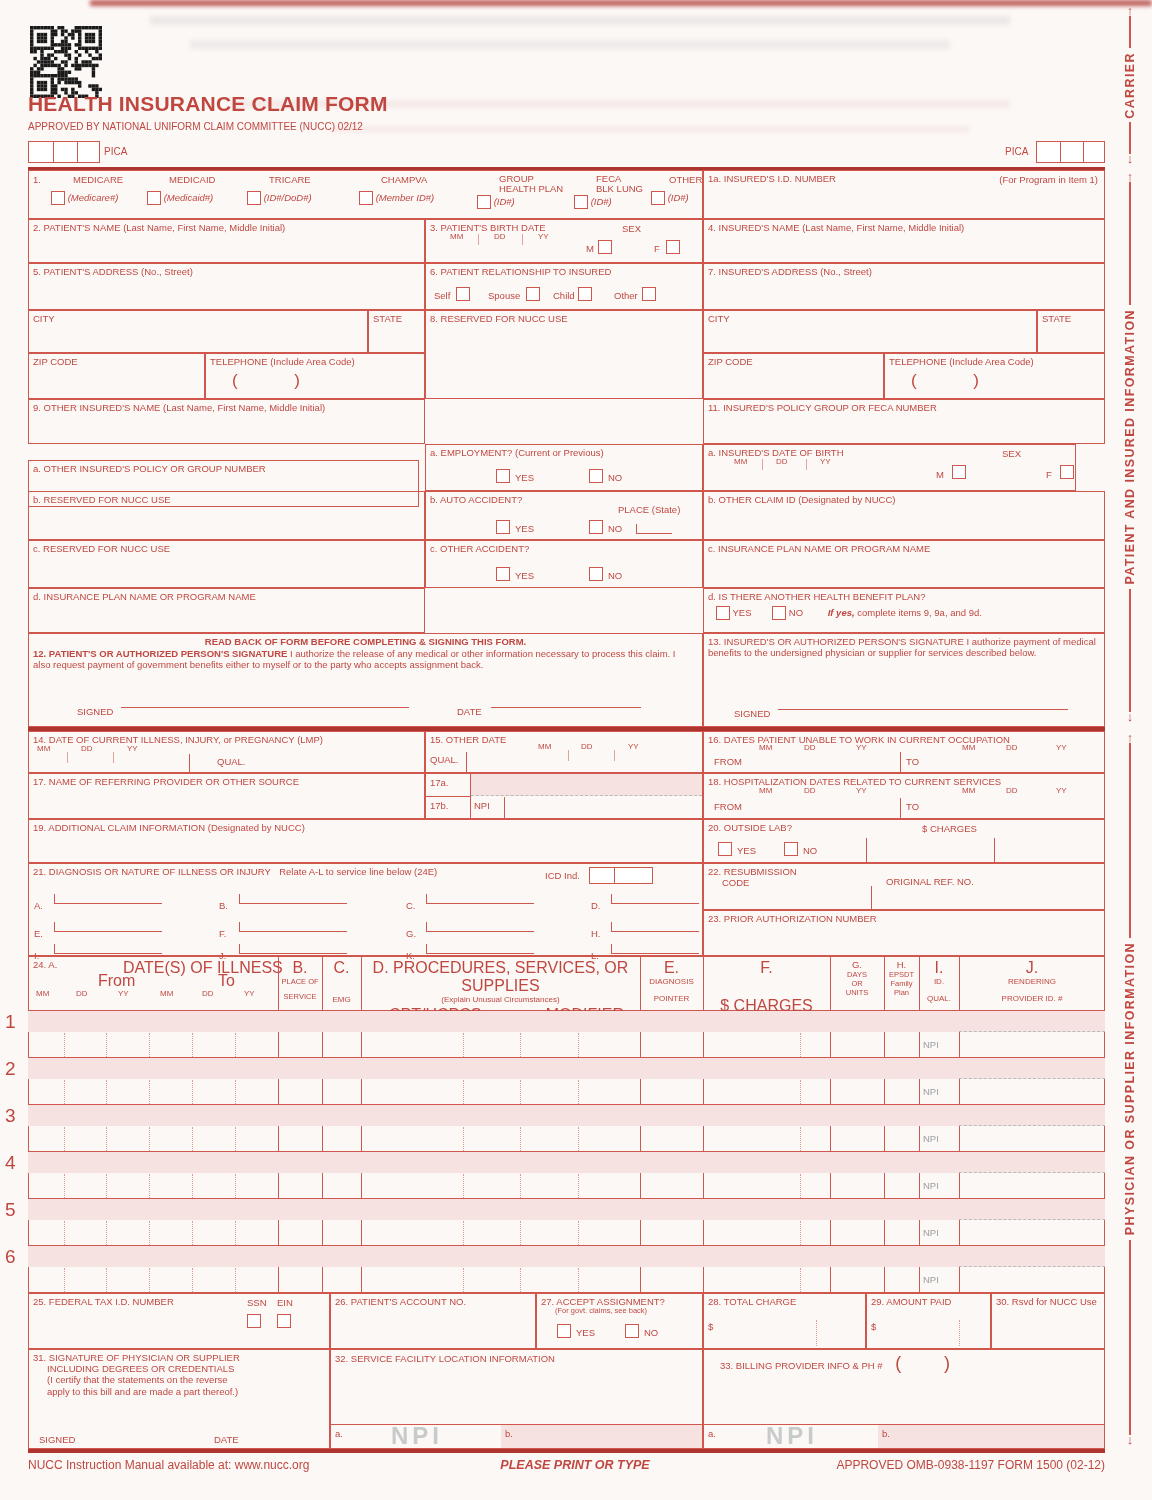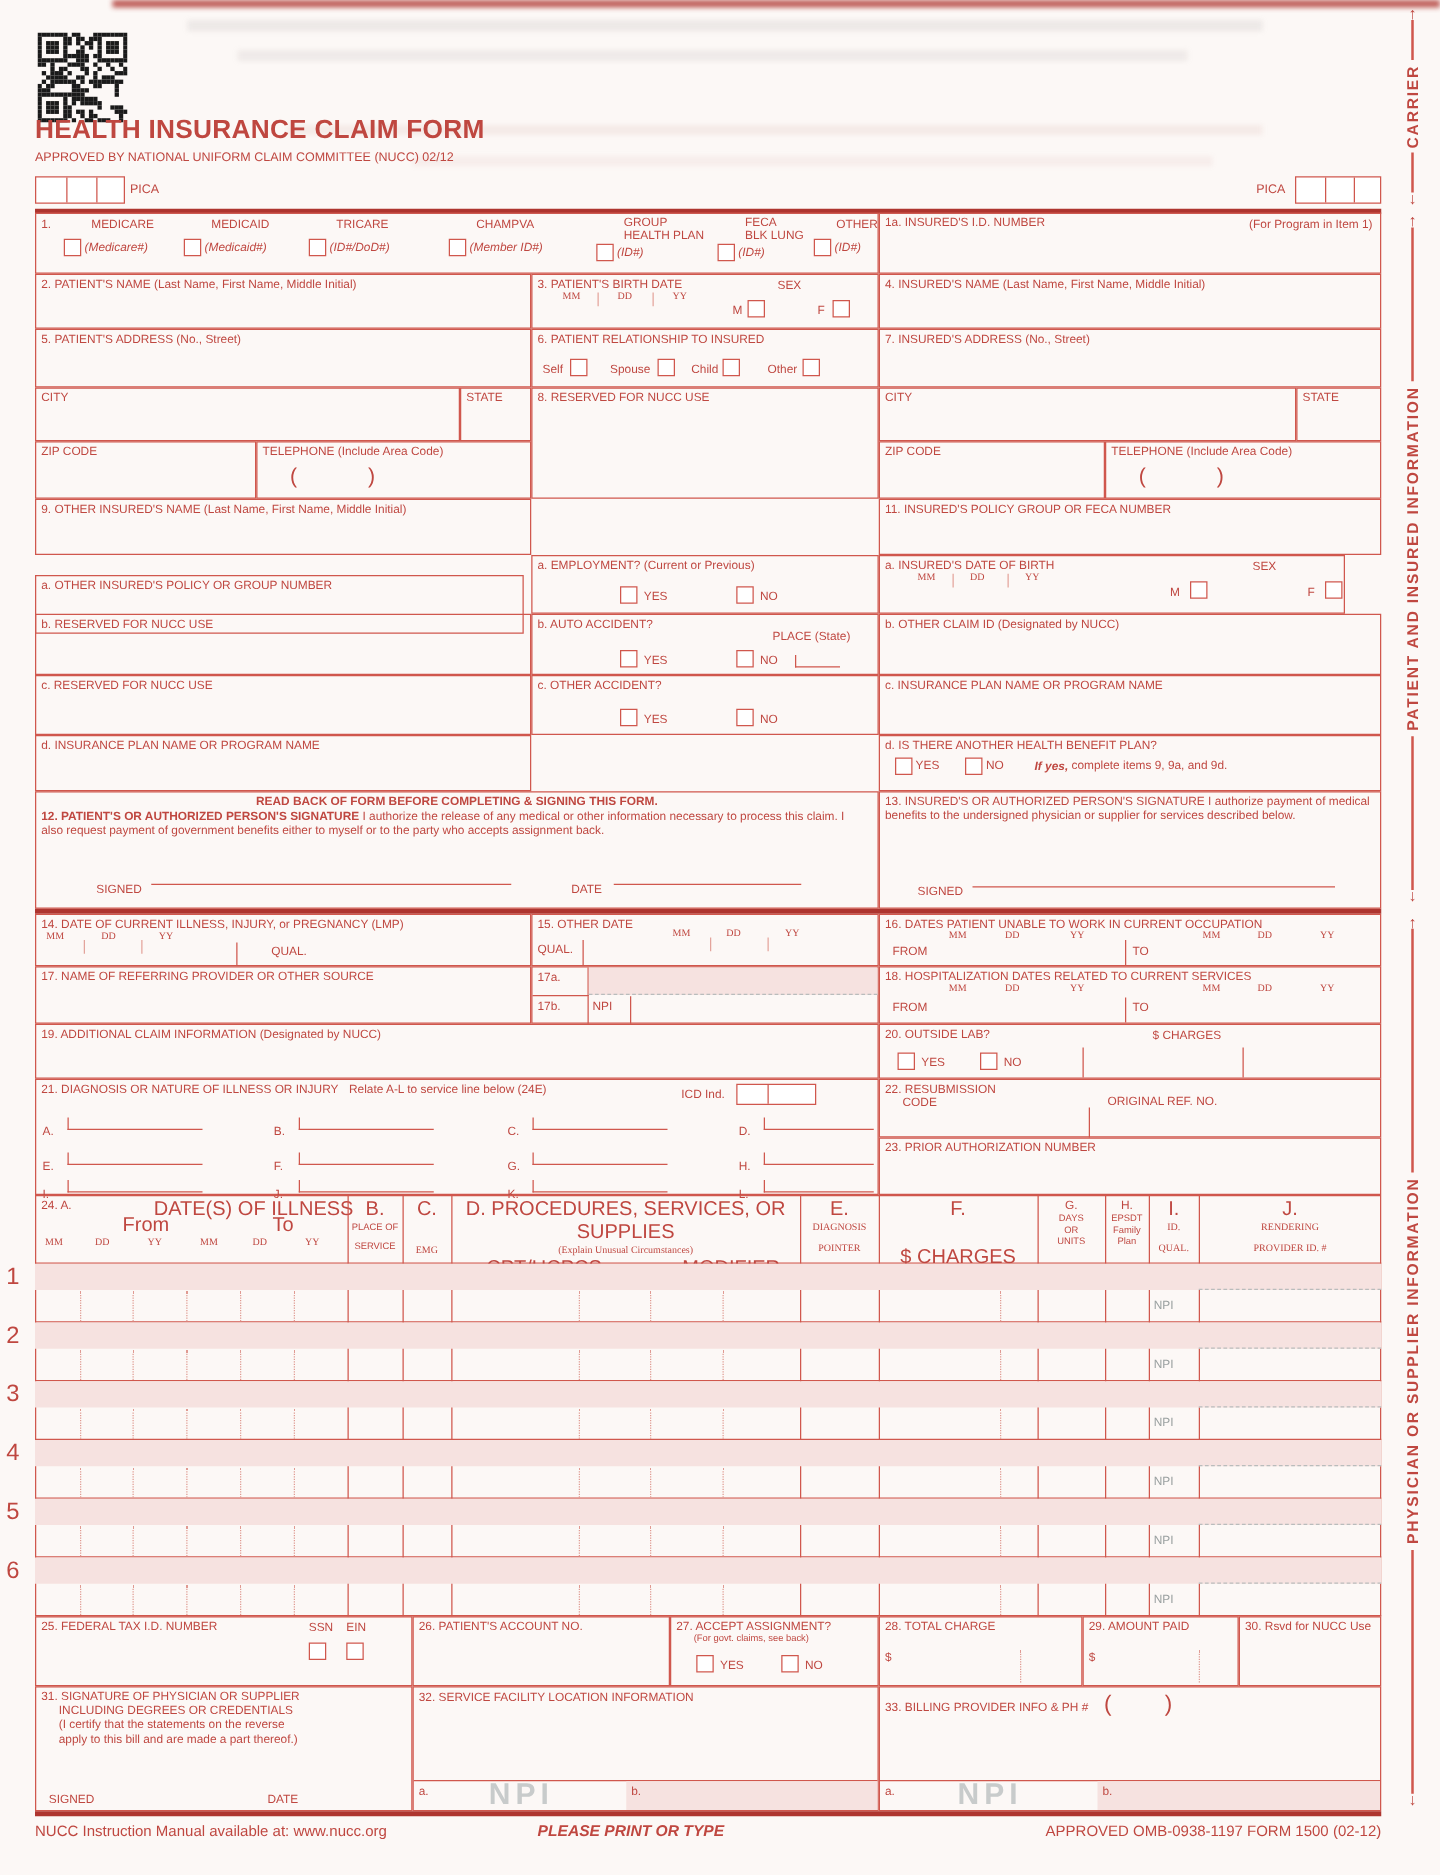--- a/index.html
+++ b/index.html
@@ -4,21 +4,21 @@
 <style>
 :root{
   --red:#bf4740; --line:#d0574d; --dark:#ae352f; --shade:#f6e2e0; --ghost:#c8cbcb;
 }
 *{box-sizing:border-box;}
 body{margin:0;background:#ffffff;font-family:"Liberation Sans",sans-serif;}
 #page{position:relative;width:1152px;height:1500px;background:#fcf8f6;color:var(--red);overflow:hidden;}
 .c{position:absolute;border:1px solid var(--line);padding:2px 4px;font-size:9.5px;line-height:1.18;background:transparent;}
 .abs{position:absolute;}
 .lbl{font-size:9.5px;}
-.sm{font-size:8px;font-family:Liberation Serif, serif;}
+.sm{font-size:8px;}
 .tiny{font-size:7.5px;}
 .it{font-style:italic;}
 .bold{font-weight:bold;}
 .cb{display:inline-block;width:14px;height:14px;border:1.6px solid var(--line);background:#fff;vertical-align:middle;}
 .thick{position:absolute;background:var(--dark);height:4px;}
 .vl{position:absolute;width:1px;background:var(--line);}
 .dv{position:absolute;width:0;border-left:1px dotted #e09a92;}
 .tick{position:absolute;width:0;border-left:1px solid #e3a49c;height:11px;}
 .uline{display:inline-block;border-bottom:1px solid var(--line);height:10px;vertical-align:bottom;}
 .dxline{display:inline-block;width:108px;height:10px;border-left:1px solid var(--line);border-bottom:1px solid var(--line);vertical-align:bottom;}
@@ -773,37 +773,37 @@
     <div style="padding:3px 4px">32. SERVICE FACILITY LOCATION INFORMATION</div>
     <div class="abs" style="left:0;top:74px;width:371px;height:24px;border-top:1px solid var(--line)">
       <span class="abs" style="left:4px;top:3px">a.</span>
       <span class="ghost abs" style="left:60px;top:-3px">NPI</span>
       <div class="abs" style="left:170px;top:0;width:201px;height:23px;background:var(--shade)">
         <span class="abs" style="left:4px;top:3px">b.</span>
       </div>
     </div>
   </div>
   <div class="c" style="left:703px;top:1349px;width:402px;height:100px;padding:0">
-    <div style="padding:3px 4px"><span>33. BILLING PROVIDER INFO &amp; PH #</span>
+    <div style="padding:3px 16px"><span>33. BILLING PROVIDER INFO &amp; PH #</span>
       <span style="font-size:18px;margin-left:10px">(</span>
       <span style="font-size:18px;margin-left:40px">)</span>
     </div>
     <div class="abs" style="left:0;top:74px;width:400px;height:24px;border-top:1px solid var(--line)">
       <span class="abs" style="left:4px;top:3px">a.</span>
       <span class="ghost abs" style="left:62px;top:-3px">NPI</span>
       <div class="abs" style="left:174px;top:0;width:226px;height:23px;background:var(--shade)">
         <span class="abs" style="left:4px;top:3px">b.</span>
       </div>
     </div>
   </div>
 
   <div class="thick" style="left:28px;top:1449px;width:1077px"></div>
 
   <div class="abs" style="left:28px;top:1458px;font-size:12px">NUCC Instruction Manual available at: www.nucc.org</div>
-  <div class="abs bold it" style="left:430px;top:1458px;width:290px;font-size:12.5px">PLEASE PRINT OR TYPE</div>
+  <div class="abs bold it" style="left:430px;top:1458px;width:290px;text-align:center;font-size:12.5px">PLEASE PRINT OR TYPE</div>
   <div class="abs" style="left:790px;top:1458px;width:315px;text-align:right;font-size:12px">APPROVED OMB-0938-1197 FORM 1500 (02-12)</div>
 
   <div class="vsec" style="left:1112px;top:6px;height:158px;width:36px">
     <span class="arrow">↑</span>
     <span class="bar"></span>
     <span class="vtext">CARRIER</span>
     <span class="bar"></span>
     <span class="arrow">↓</span>
   </div>
   <div class="vsec" style="left:1112px;top:172px;height:550px;width:36px">

